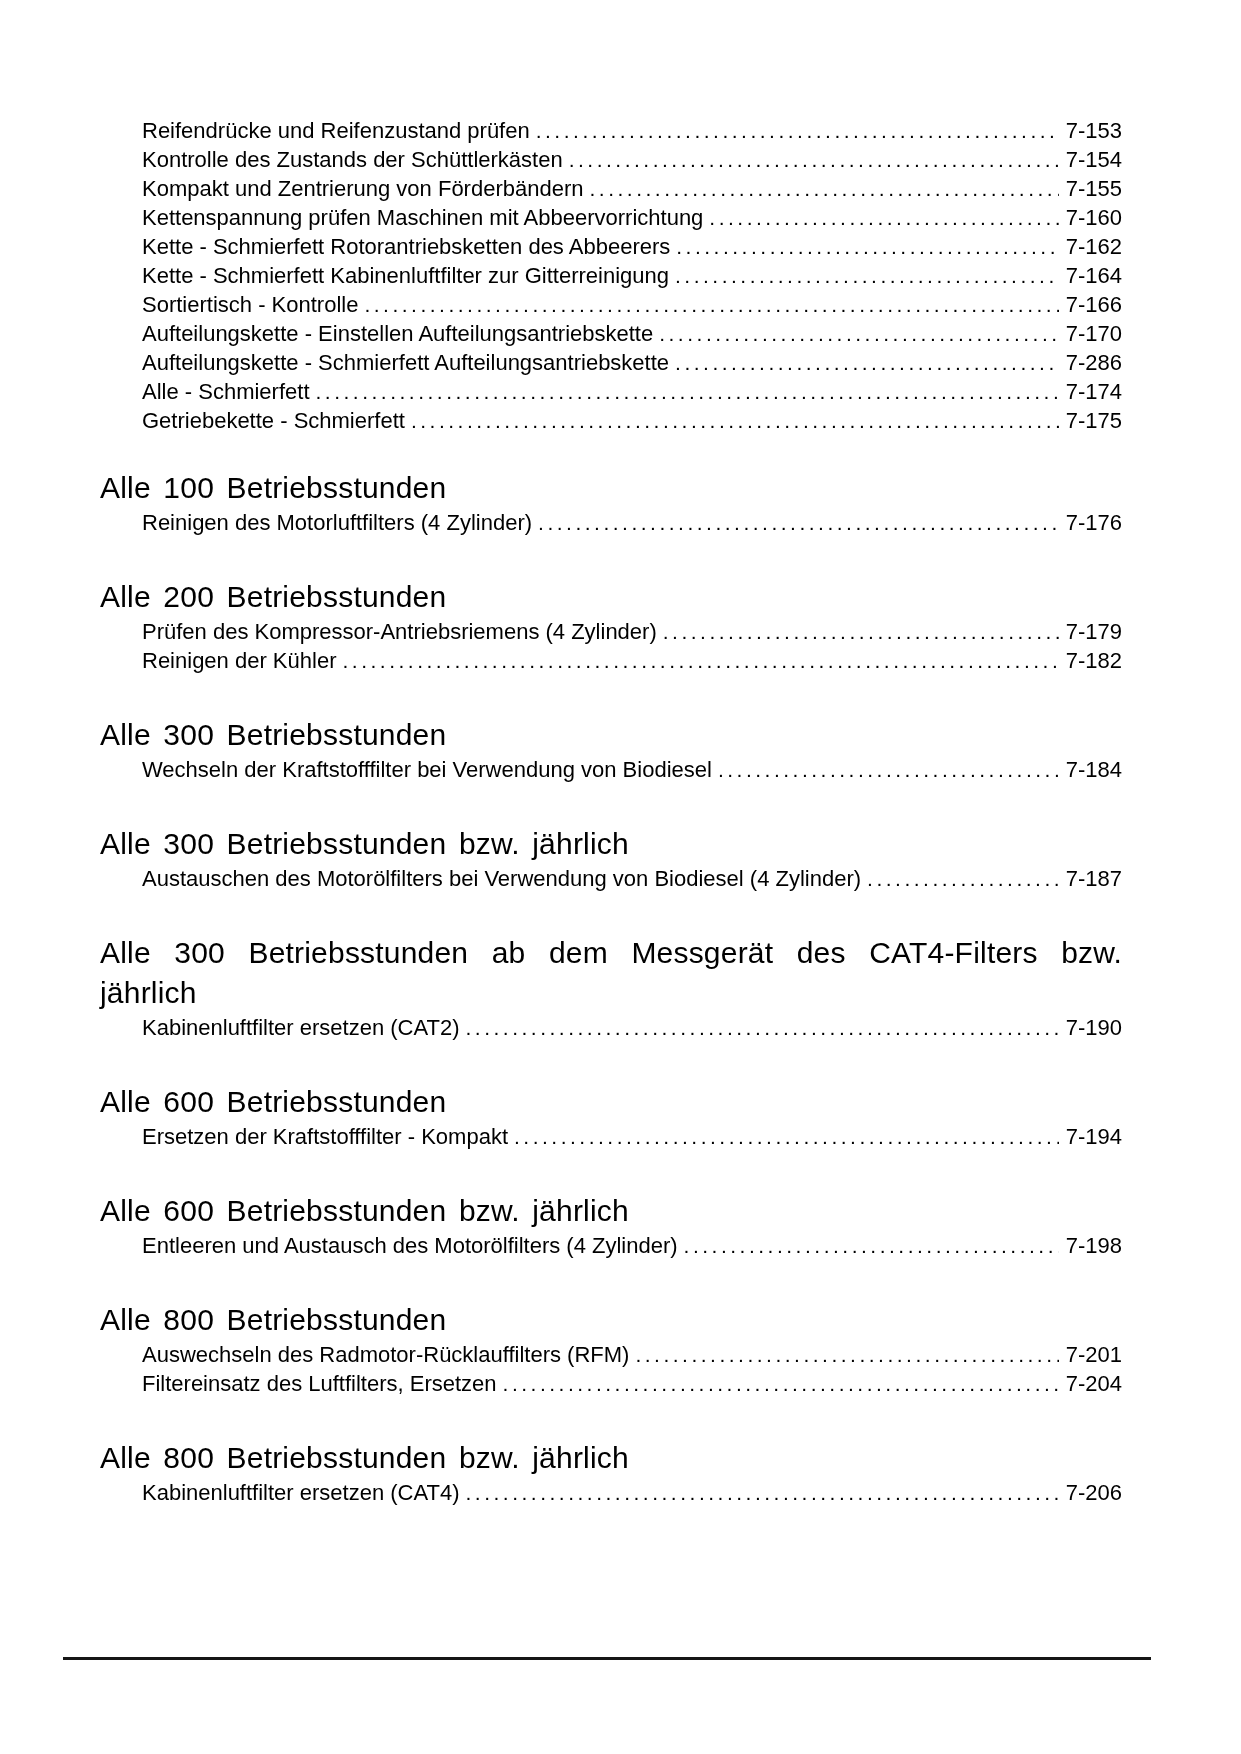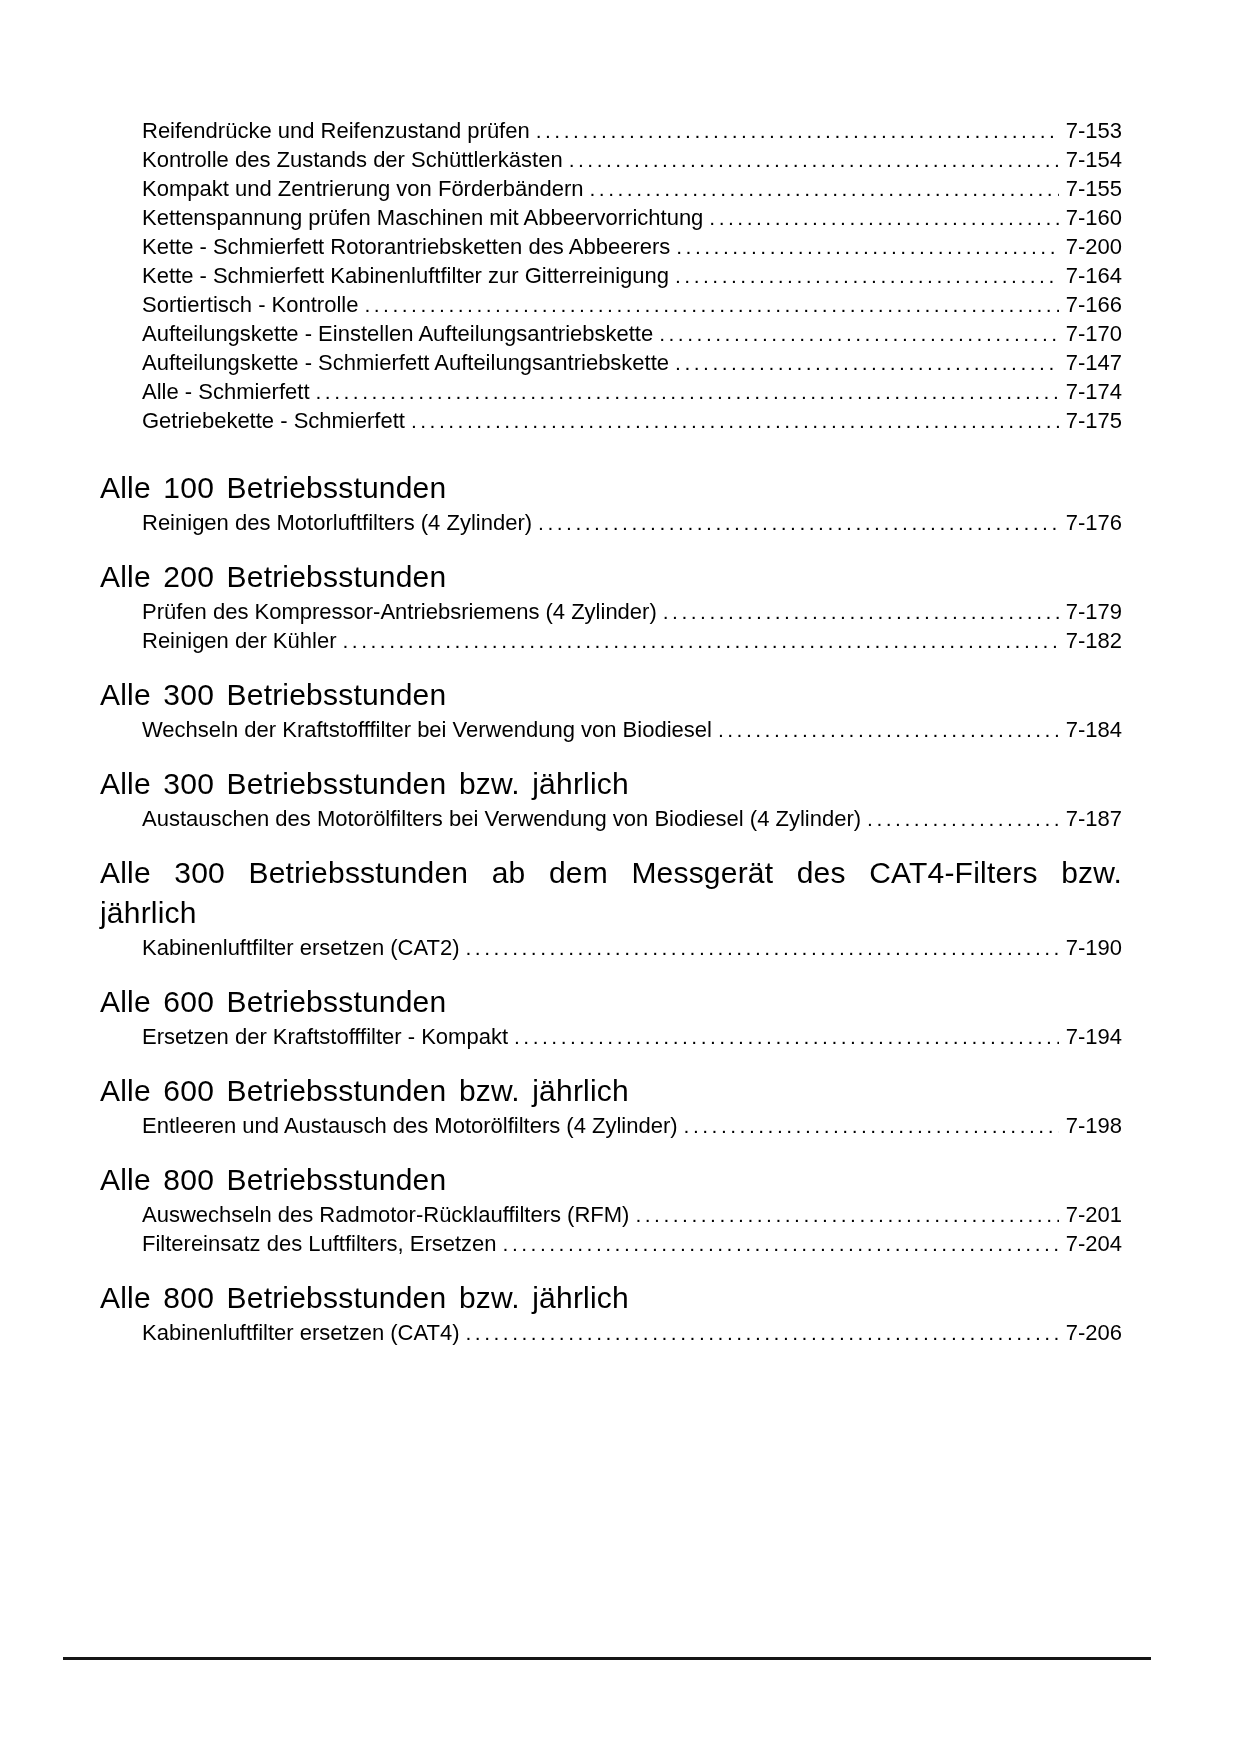--- a/index.html
+++ b/index.html
@@ -32,21 +32,21 @@
     overflow: hidden;
     margin: 0 7px 0 6px;
     min-width: 10px;
   }
   .leader::before {
     content: "..........................................................................................................................................................................................................................";
     letter-spacing: 3.5px;
     font-size: 21px;
   }
   .p { flex: 0 0 auto; }
-  section { margin-top: 20px; }
+  section { margin-top: 40px; }
   section.first { margin-top: 33px; }
   .sec-h {
     font-size: 30px;
     line-height: 40px;
     font-weight: 400;
     margin: 0;
     word-spacing: 4px;
     letter-spacing: 0.2px;
   }
   .sec-h.justified {
@@ -86,41 +86,41 @@
           <span class="p">7-155</span>
       </div>
       <div class="row">
         <span class="t">Kettenspannung prüfen Maschinen mit Abbeervorrichtung</span>
           <span class="leader"></span>
           <span class="p">7-160</span>
       </div>
       <div class="row">
         <span class="t">Kette - Schmierfett Rotorantriebsketten des Abbeerers</span>
           <span class="leader"></span>
-          <span class="p">7-200</span>
+          <span class="p">7-162</span>
       </div>
       <div class="row">
         <span class="t">Kette - Schmierfett Kabinenluftfilter zur Gitterreinigung</span>
           <span class="leader"></span>
           <span class="p">7-164</span>
       </div>
       <div class="row">
         <span class="t">Sortiertisch - Kontrolle</span>
           <span class="leader"></span>
           <span class="p">7-166</span>
       </div>
       <div class="row">
         <span class="t">Aufteilungskette - Einstellen Aufteilungsantriebskette</span>
           <span class="leader"></span>
           <span class="p">7-170</span>
       </div>
       <div class="row">
         <span class="t">Aufteilungskette - Schmierfett Aufteilungsantriebskette</span>
           <span class="leader"></span>
-          <span class="p">7-147</span>
+          <span class="p">7-286</span>
       </div>
       <div class="row">
         <span class="t">Alle - Schmierfett</span>
           <span class="leader"></span>
           <span class="p">7-174</span>
       </div>
       <div class="row">
         <span class="t">Getriebekette - Schmierfett</span>
           <span class="leader"></span>
           <span class="p">7-175</span>

